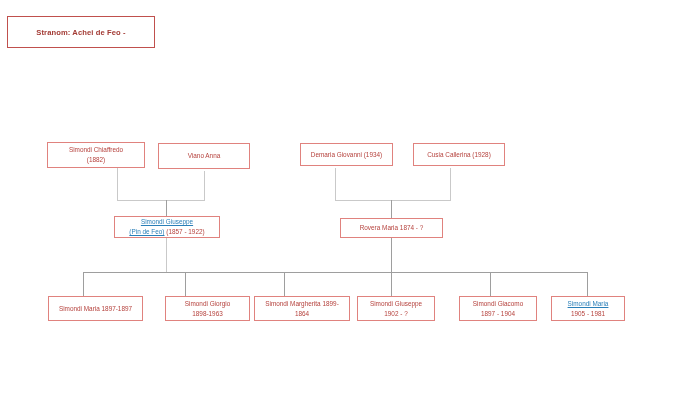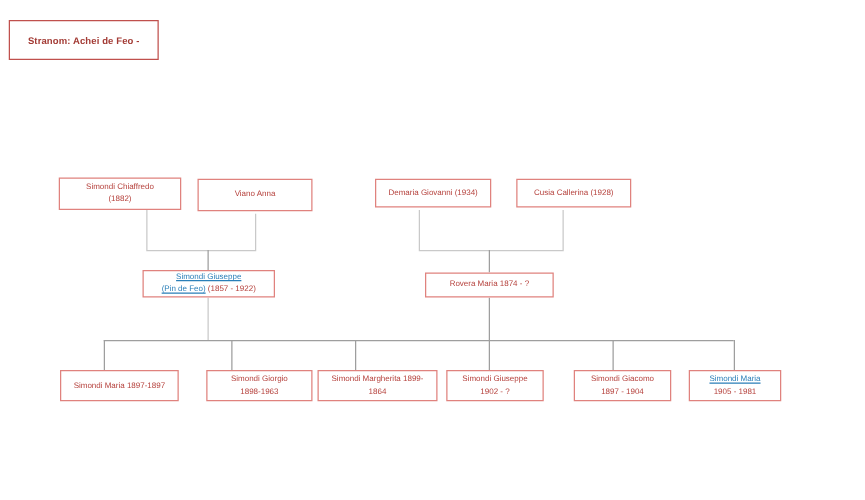--- a/index.html
+++ b/index.html
@@ -14,21 +14,21 @@
     background: #ffffff;
     font-family: "Liberation Sans", sans-serif;
     overflow: hidden;
   }
 
   
   #title-card {
     position: absolute;
     left: 7px;
     top: 16px;
-    width: 120px;
+    width: 148px;
     height: 32px;
     border: 1px solid #c0504d;
     background: #ffffff;
     display: flex;
     align-items: center;
     justify-content: center;
     text-align: center;
     box-sizing: border-box;
   }
   #title-card .title-text {

